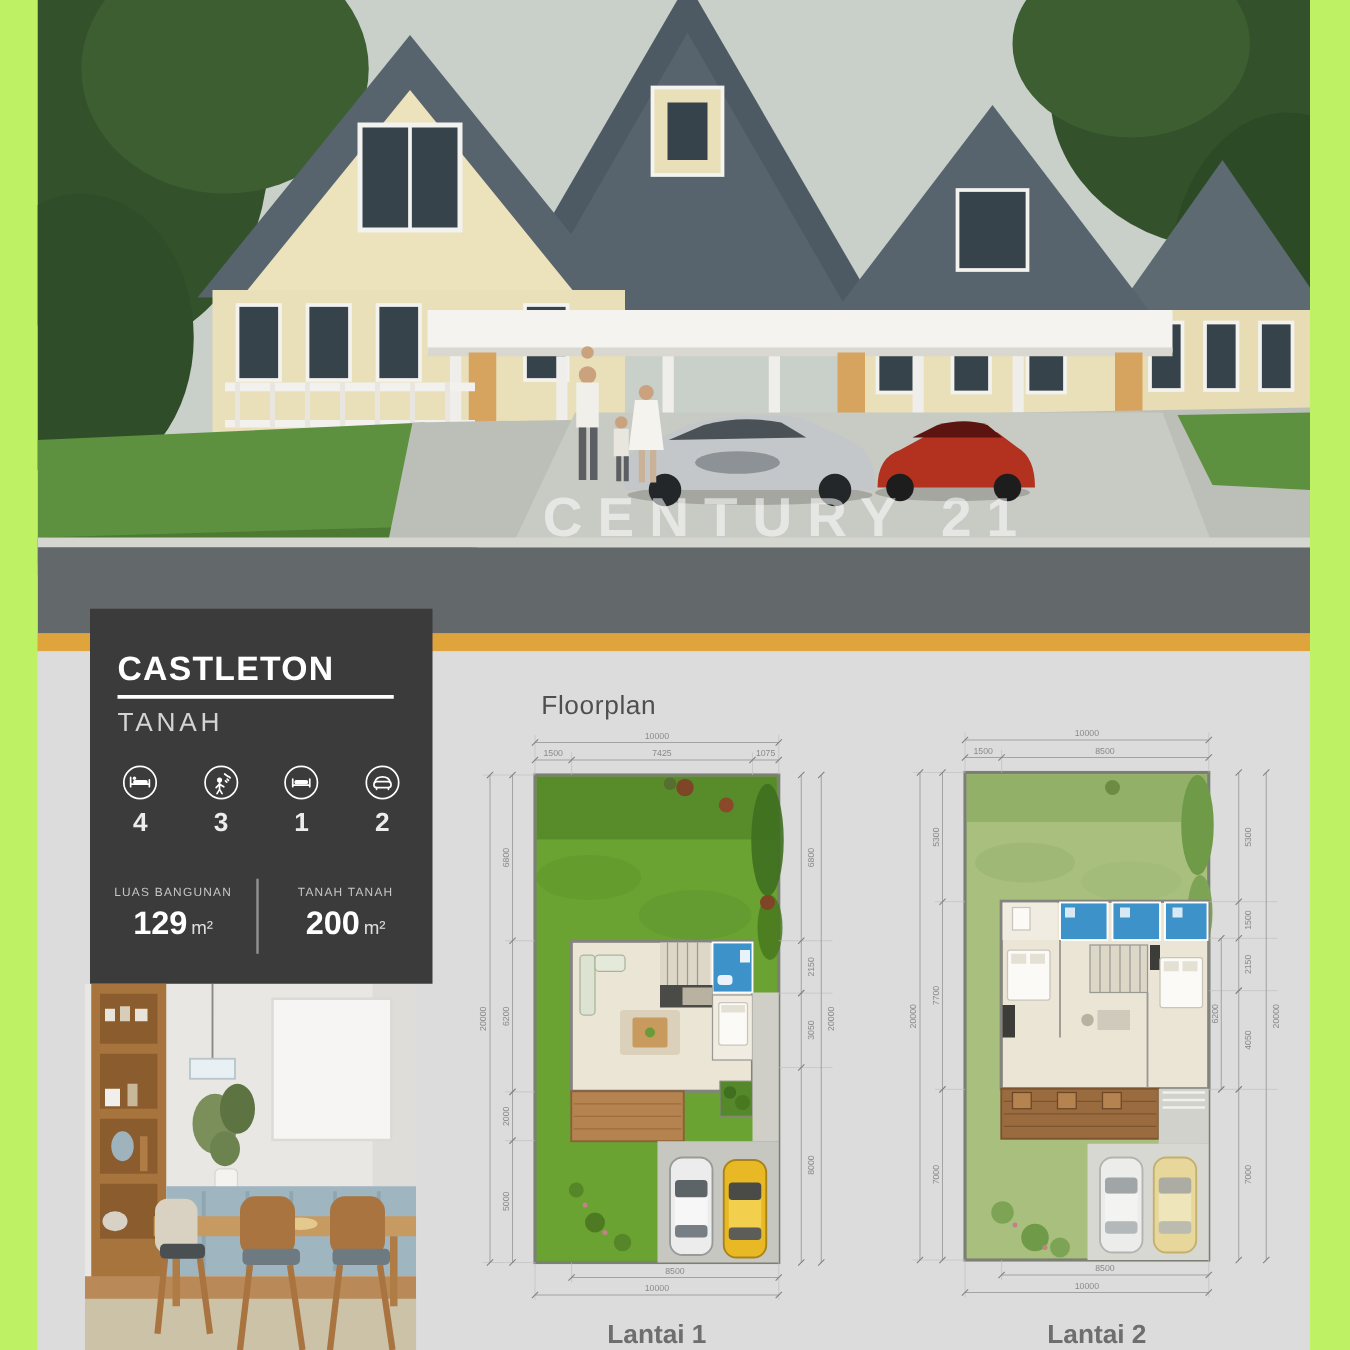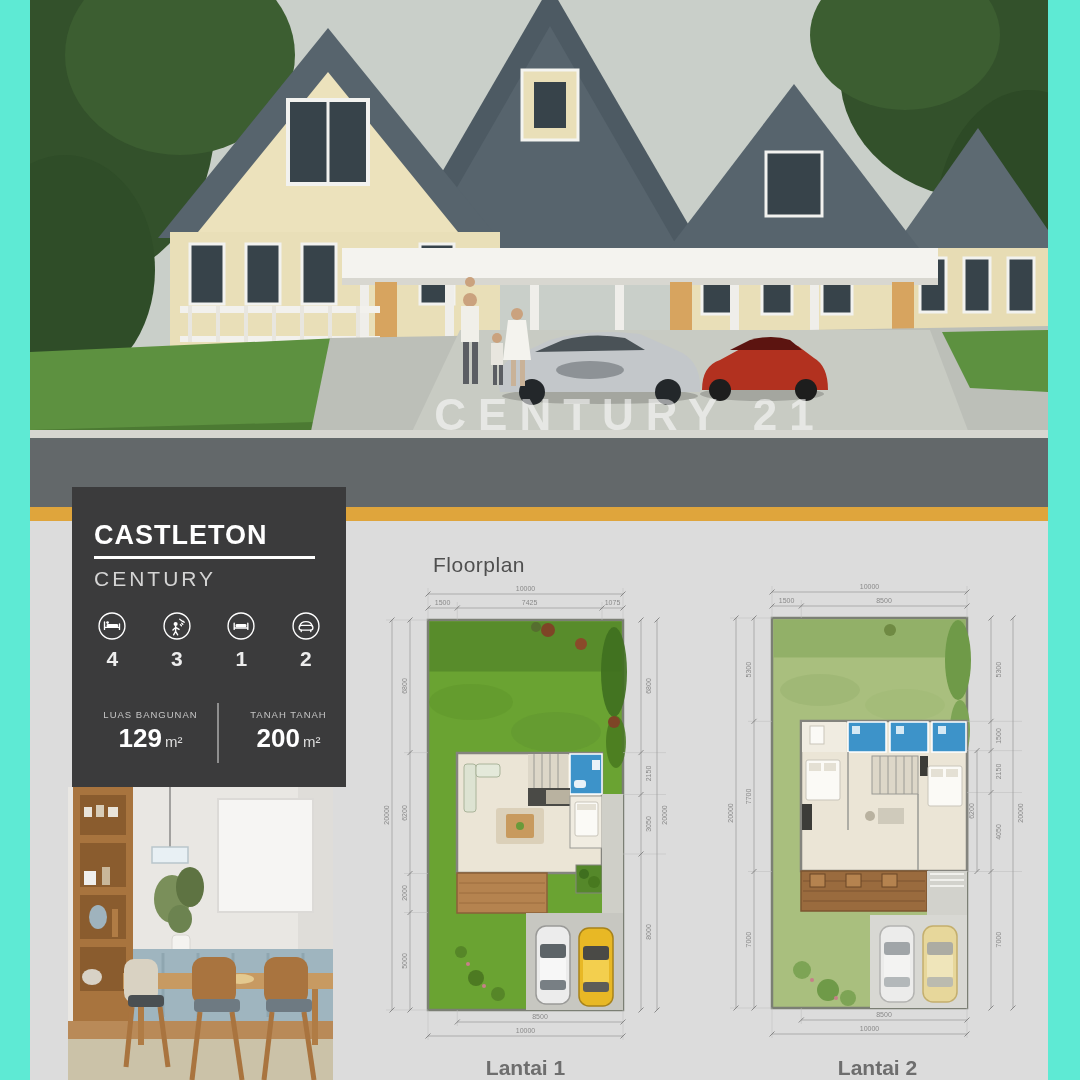--- a/index.html
+++ b/index.html
@@ -1,33 +1,33 @@
 <!DOCTYPE html>
 <html><head>
 <meta charset="utf-8">
 <style>
   html,body{margin:0;padding:0;background:#ffffff;}
-  .page{position:relative;width:1080px;height:1080px;background:#5eead4;overflow:hidden;
+  .page{position:relative;width:1080px;height:1080px;background:#bef264;overflow:hidden;
         font-family:"Liberation Sans",sans-serif;}
   
   .photo-section{position:absolute;left:30px;top:0;width:1018px;height:507px;overflow:hidden;background:#c9cfc9;}
   .watermark{position:absolute;left:150px;top:390px;width:900px;text-align:center;
              font-size:44px;font-weight:bold;letter-spacing:12px;color:rgba(255,255,255,0.55);}
   .gold-stripe{position:absolute;left:30px;top:507px;width:1018px;height:14px;background:#dfa53c;}
   .lower-section{position:absolute;left:30px;top:521px;width:1018px;height:559px;background:#dcdcdc;}
   
   .info-card{position:absolute;left:72px;top:487px;width:274px;height:300px;background:#3b3b3c;z-index:6;}
   .card-title{position:absolute;left:22px;top:33px;font-size:27px;font-weight:bold;color:#ffffff;letter-spacing:1px;}
   .card-underline{position:absolute;left:22px;top:69px;width:221px;height:3px;background:#ffffff;}
   .card-subtitle{position:absolute;left:22px;top:80px;font-size:21px;color:#d4d4d4;letter-spacing:3px;}
   .stats-row{position:absolute;left:8px;top:124px;width:258px;display:flex;}
   .stat{width:64.5px;display:flex;flex-direction:column;align-items:center;}
   .stat svg{width:30px;height:30px;}
   .stat-value{margin-top:6px;font-size:21px;font-weight:bold;color:#ededed;}
-  .areas-row{position:absolute;left:0;top:212px;width:274px;display:flex;margin-left:12px;}
+  .areas-row{position:absolute;left:0;top:212px;width:274px;display:flex;}
   .area{width:133px;text-align:center;}
   .area:last-child{flex:1;}
   .area-divider{width:2px;height:60px;background:#8f8f8f;margin-top:4px;}
   .area-label{font-size:9.5px;color:#c6c6c6;letter-spacing:1px;margin-top:10px;}
   .area-value{margin-top:3px;font-size:26px;font-weight:bold;color:#ffffff;}
   .area-unit{font-size:15px;font-weight:normal;color:#dedede;margin-left:3px;}
   
   .interior-photo{position:absolute;left:68px;top:787px;width:265px;height:293px;overflow:hidden;z-index:5;}
   
   .floorplan-heading{position:absolute;left:433px;top:553px;font-size:21px;font-weight:normal;
@@ -161,21 +161,21 @@
     </svg>
     <div class="watermark">CENTURY 21</div>
   </div>
 
   <div class="gold-stripe"></div>
   <div class="lower-section"></div>
 
   <div class="info-card">
     <div class="card-title">CASTLETON</div>
     <div class="card-underline"></div>
-    <div class="card-subtitle">CENTURY</div>
+    <div class="card-subtitle">TANAH</div>
     <div class="stats-row">
       <div class="stat">
         <svg viewBox="0 0 44 44">
           <circle cx="22" cy="22" r="19" class="ic"></circle>
           <path d="M11 16 v11 M11 24 h22 M33 19 v8" class="ic"></path>
           <rect x="14" y="19" width="17" height="5" rx="2" fill="#ffffff"></rect>
           <circle cx="15.5" cy="17" r="2" fill="#ffffff"></circle>
         </svg>
         <div class="stat-value">4</div>
       </div>

